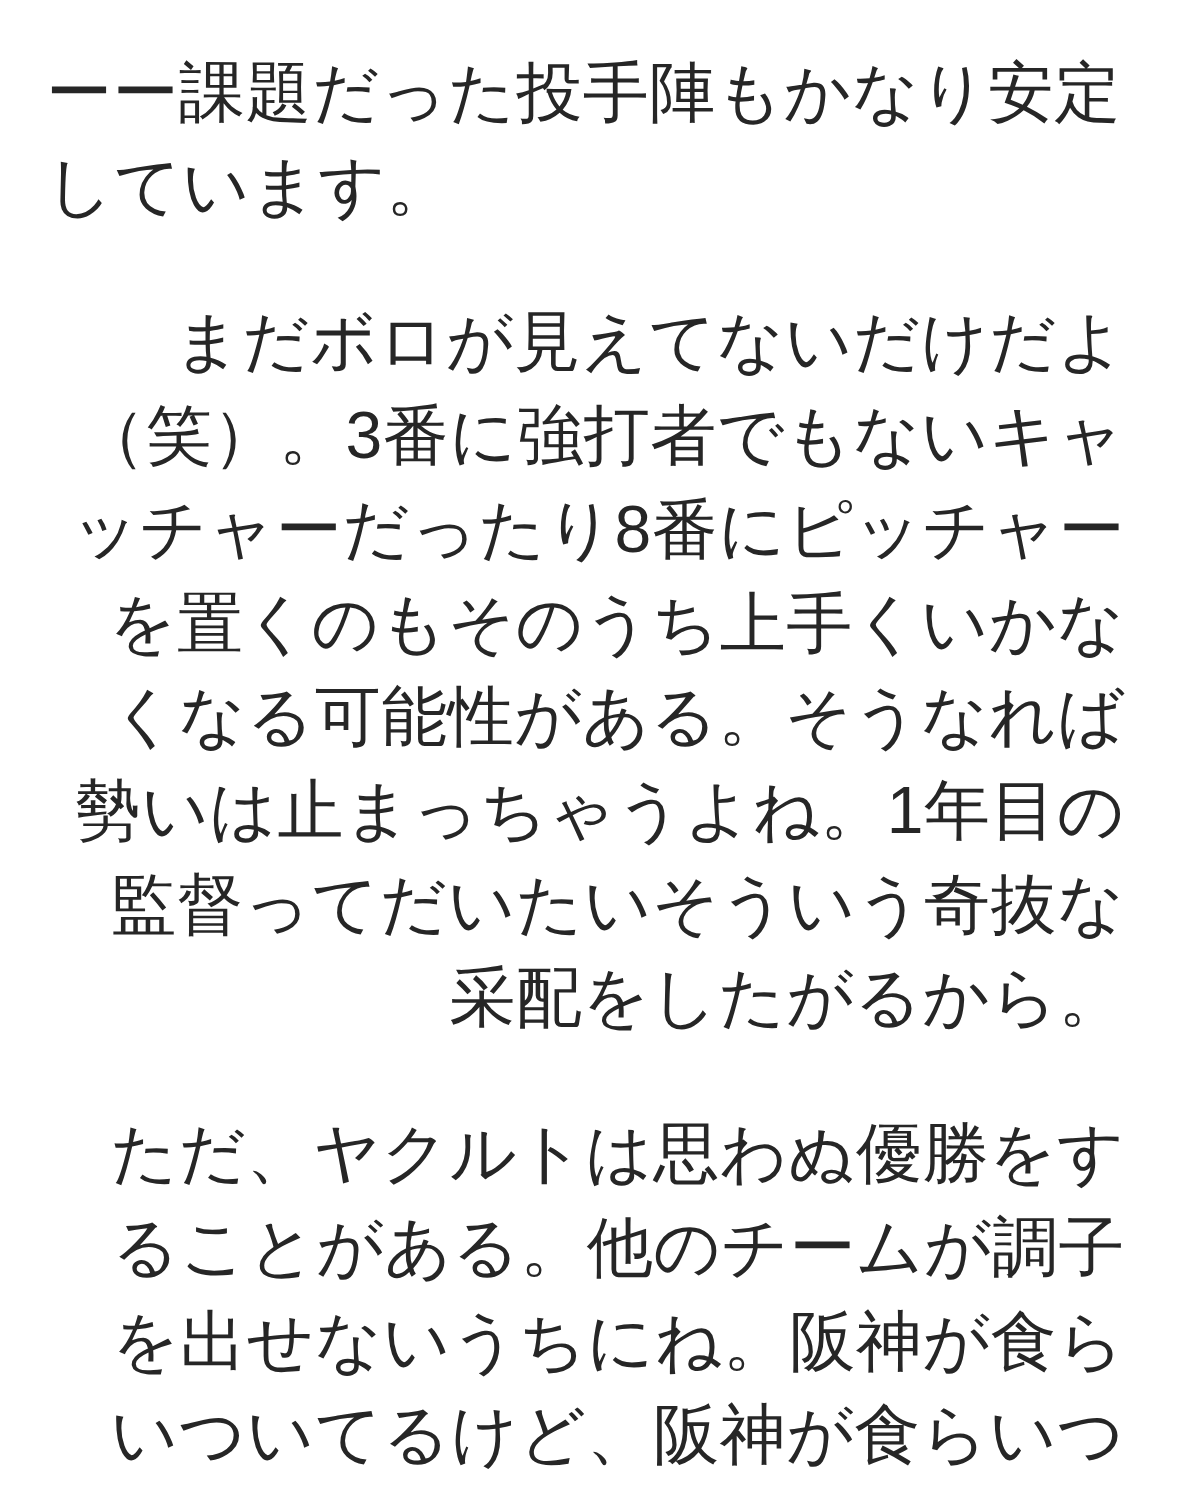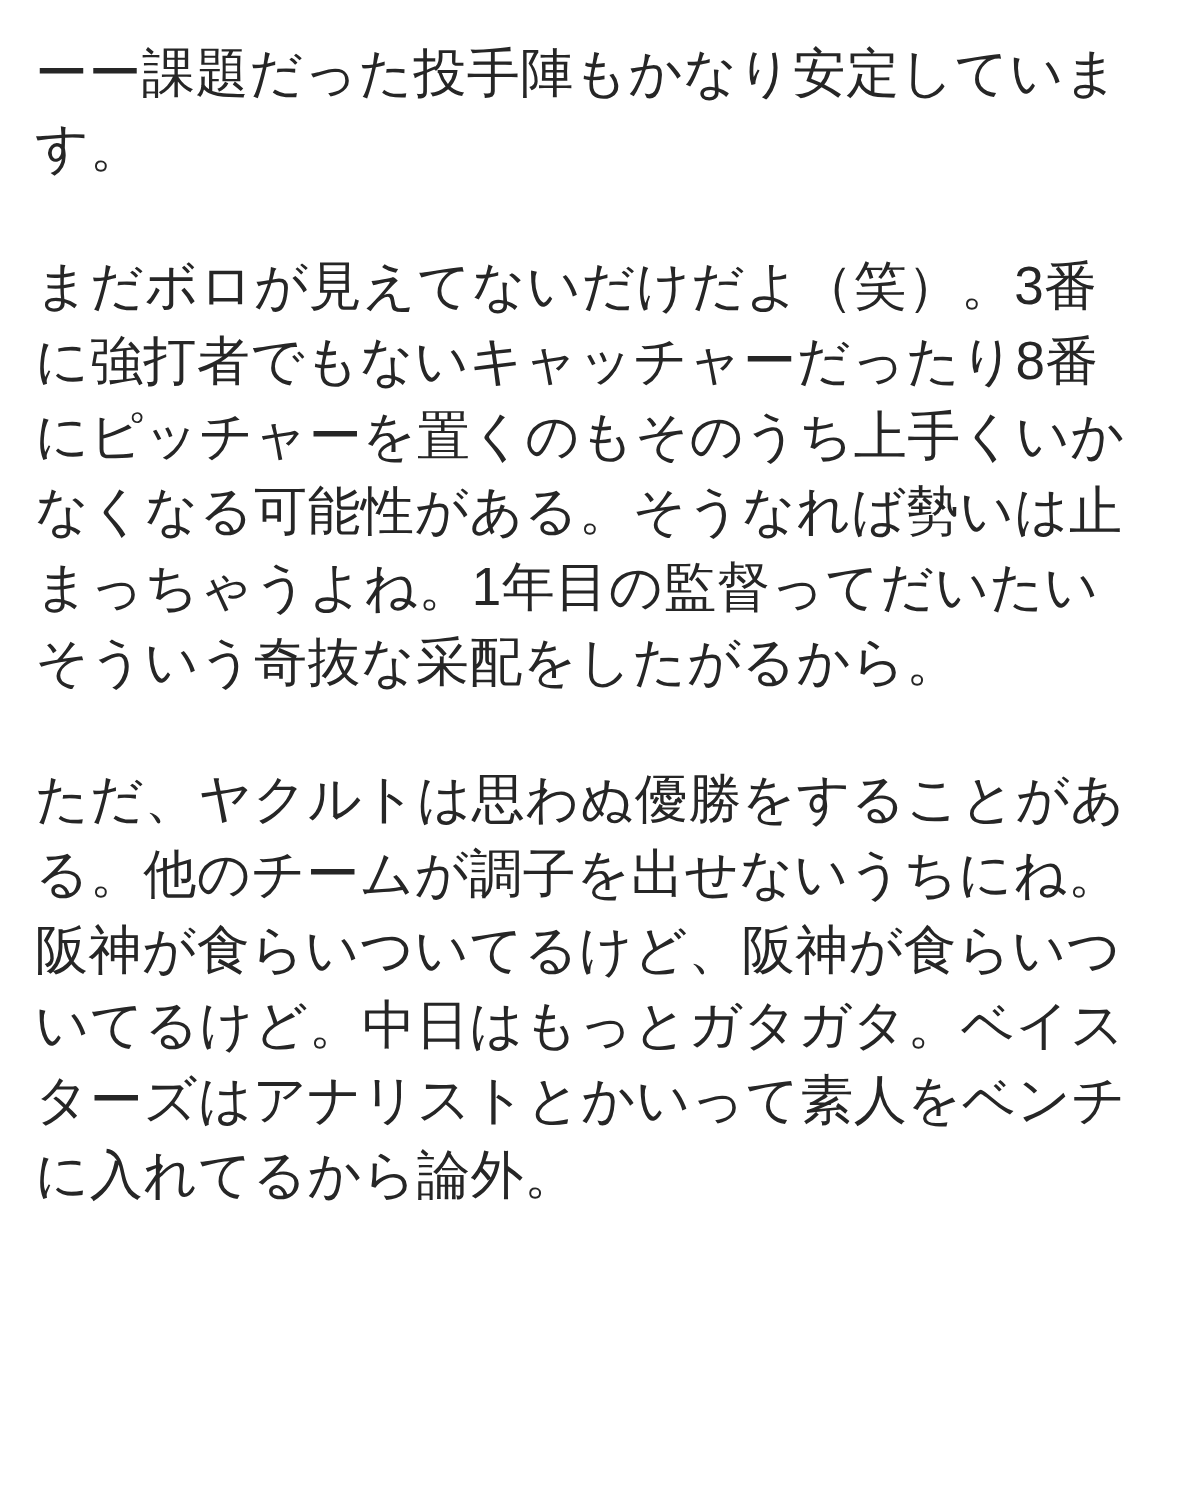--- a/index.html
+++ b/index.html
@@ -12,31 +12,32 @@
     min-height: 1496px;
     font-family: "Liberation Sans", "DejaVu Sans", sans-serif;
     color: #2b2b2b;
   }
   .article {
     box-sizing: border-box;
     width: 1179px;
     padding: 30px 38px 0 30px;
   }
   .para {
-    font-size: 53px;
+    font-size: 66px;
     line-height: 1.42;
     letter-spacing: 0.5px;
-    margin: 5px;
+    margin: 16px;
     font-weight: 400;
     color: #262626;
     text-align: left;
     word-break: break-all;
   }
   .para + .para {
     margin-top: 62px;
+    text-align: right;
   }
 </style>
 </head>
 <body>
 
 <div class="article">
   <p class="para">ーー課題だった投手陣もかなり安定しています。</p>
   <p class="para">まだボロが見えてないだけだよ（笑）。3番に強打者でもないキャッチャーだったり8番にピッチャーを置くのもそのうち上手くいかなくなる可能性がある。そうなれば勢いは止まっちゃうよね。1年目の監督ってだいたいそういう奇抜な采配をしたがるから。</p>
   <p class="para">ただ、ヤクルトは思わぬ優勝をすることがある。他のチームが調子を出せないうちにね。阪神が食らいついてるけど、阪神が食らいついてるけど。中日はもっとガタガタ。ベイスターズはアナリストとかいって素人をベンチに入れてるから論外。</p>
 </div>

